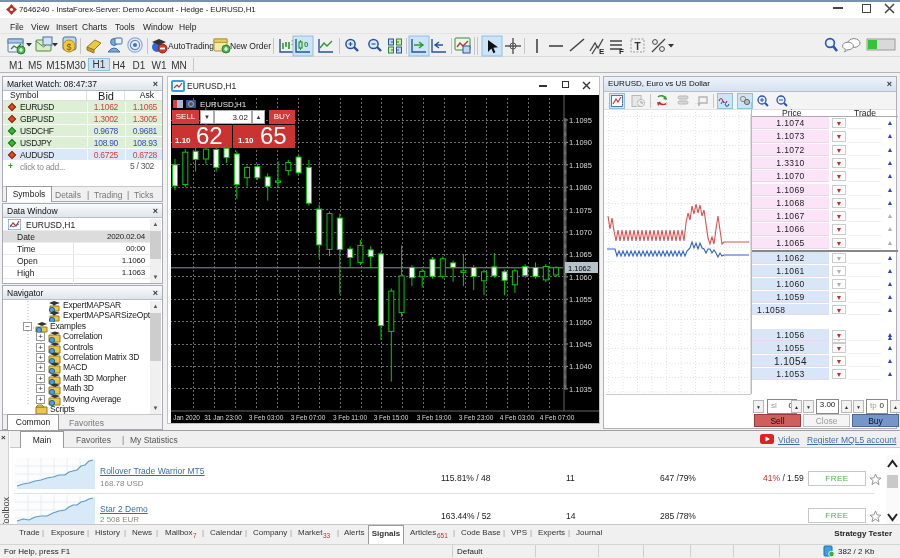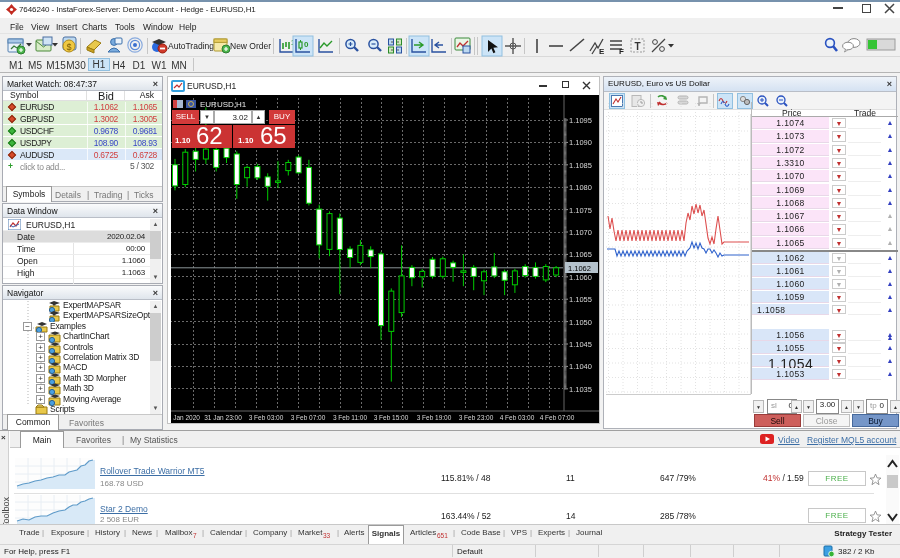--- a/index.html
+++ b/index.html
@@ -369,21 +369,21 @@
         </svg>
         <span style="left:47px">Examples</span>
       </div>
   <div class="trow">
         <i class="pm" style="left:33px">+</i>
         <svg class="ticon3" width="13" height="12">
           <path d="M1 4 h11 v7 h-11 z" fill="#e8c84a" stroke="#9a7a10"></path>
           <path d="M2 2 L7 0.5 L12 2 L7 4 Z" fill="#333"></path>
           <circle cx="4" cy="9" r="2.6" fill="#4aa0e0" stroke="#2a6090"></circle>
         </svg>
-        <span style="left:60px">ChartInChart</span>
+        <span style="left:60px">Correlation</span>
       </div>
   <div class="trow">
         <i class="pm" style="left:33px">+</i>
         <svg class="ticon3" width="13" height="12">
           <path d="M1 4 h11 v7 h-11 z" fill="#e8c84a" stroke="#9a7a10"></path>
           <path d="M2 2 L7 0.5 L12 2 L7 4 Z" fill="#333"></path>
           <circle cx="4" cy="9" r="2.6" fill="#4aa0e0" stroke="#2a6090"></circle>
         </svg>
         <span style="left:60px">Controls</span>
       </div>
@@ -1095,21 +1095,21 @@
     </div>
     <div style="position:absolute;left:148px;top:265.3px;width:146px;height:12.9px">
       <span style="position:absolute;left:0;top:0;width:77px;height:11.9px;background:#d9e6f8;border-bottom:1px solid #e8d8e8"></span>
       <span style="position:absolute;left:5px;top:1px;width:67px;text-align:center;font-size:8.5px;color:#222;letter-spacing:0.4px">1.1055</span>
       <span style="position:absolute;left:80px;top:1px;width:14px;height:9.9px;background:#fff;border:1px solid #ccc;text-align:center;font-size:7px;line-height:9px;color:#c03030;font-weight:bold">▼</span>
       <span style="position:absolute;left:96px;top:0px;width:33px;height:11.9px;background:#fff;border-bottom:1px solid #eee"></span>
       <span style="position:absolute;left:131px;top:1px;width:14px;height:9.9px;text-align:center;font-size:7px;line-height:9px;color:#3340c0;font-weight:bold">▲</span>
     </div>
     <div style="position:absolute;left:148px;top:278.2px;width:146px;height:12.9px">
       <span style="position:absolute;left:0;top:0;width:77px;height:11.9px;background:#d9e6f8;border-bottom:1px solid #e8d8e8"></span>
-      <span style="position:absolute;left:5px;top:1px;width:67px;text-align:center;font-size:14px;color:#222;letter-spacing:0.4px">1.1054</span>
+      <span style="position:absolute;left:5px;top:1px;width:67px;text-align:center;font-size:10px;color:#222;letter-spacing:0.4px">1.1054</span>
       <span style="position:absolute;left:80px;top:1px;width:14px;height:9.9px;background:#fff;border:1px solid #ccc;text-align:center;font-size:7px;line-height:9px;color:#c03030;font-weight:bold">▼</span>
       <span style="position:absolute;left:96px;top:0px;width:33px;height:11.9px;background:#fff;border-bottom:1px solid #eee"></span>
       <span style="position:absolute;left:131px;top:1px;width:14px;height:9.9px;text-align:center;font-size:7px;line-height:9px;color:#3340c0;font-weight:bold">▲</span>
     </div>
     <div style="position:absolute;left:148px;top:291.1px;width:146px;height:12.9px">
       <span style="position:absolute;left:0;top:0;width:77px;height:11.9px;background:#d9e6f8;border-bottom:1px solid #e8d8e8"></span>
       <span style="position:absolute;left:5px;top:1px;width:67px;text-align:center;font-size:8.5px;color:#222;letter-spacing:0.4px">1.1053</span>
       <span style="position:absolute;left:80px;top:1px;width:14px;height:9.9px;background:#fff;border:1px solid #ccc;text-align:center;font-size:7px;line-height:9px;color:#c03030;font-weight:bold">▼</span>
       <span style="position:absolute;left:96px;top:0px;width:33px;height:11.9px;background:#fff;border-bottom:1px solid #eee"></span>
       <span style="position:absolute;left:131px;top:1px;width:14px;height:9.9px;text-align:center;font-size:7px;line-height:9px;color:#3340c0;font-weight:bold">▲</span>

